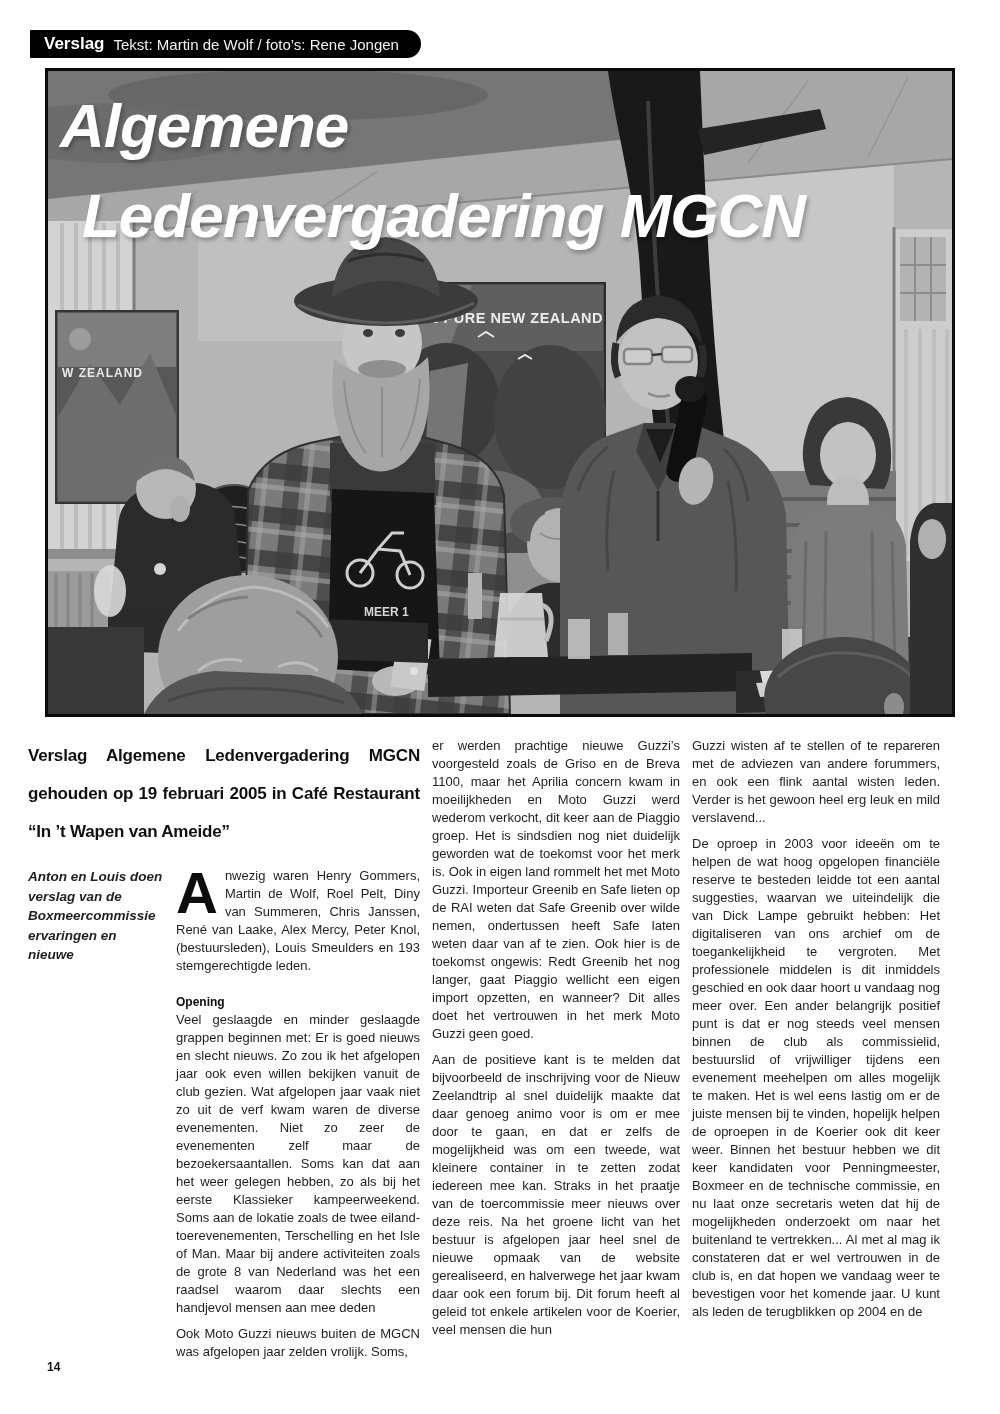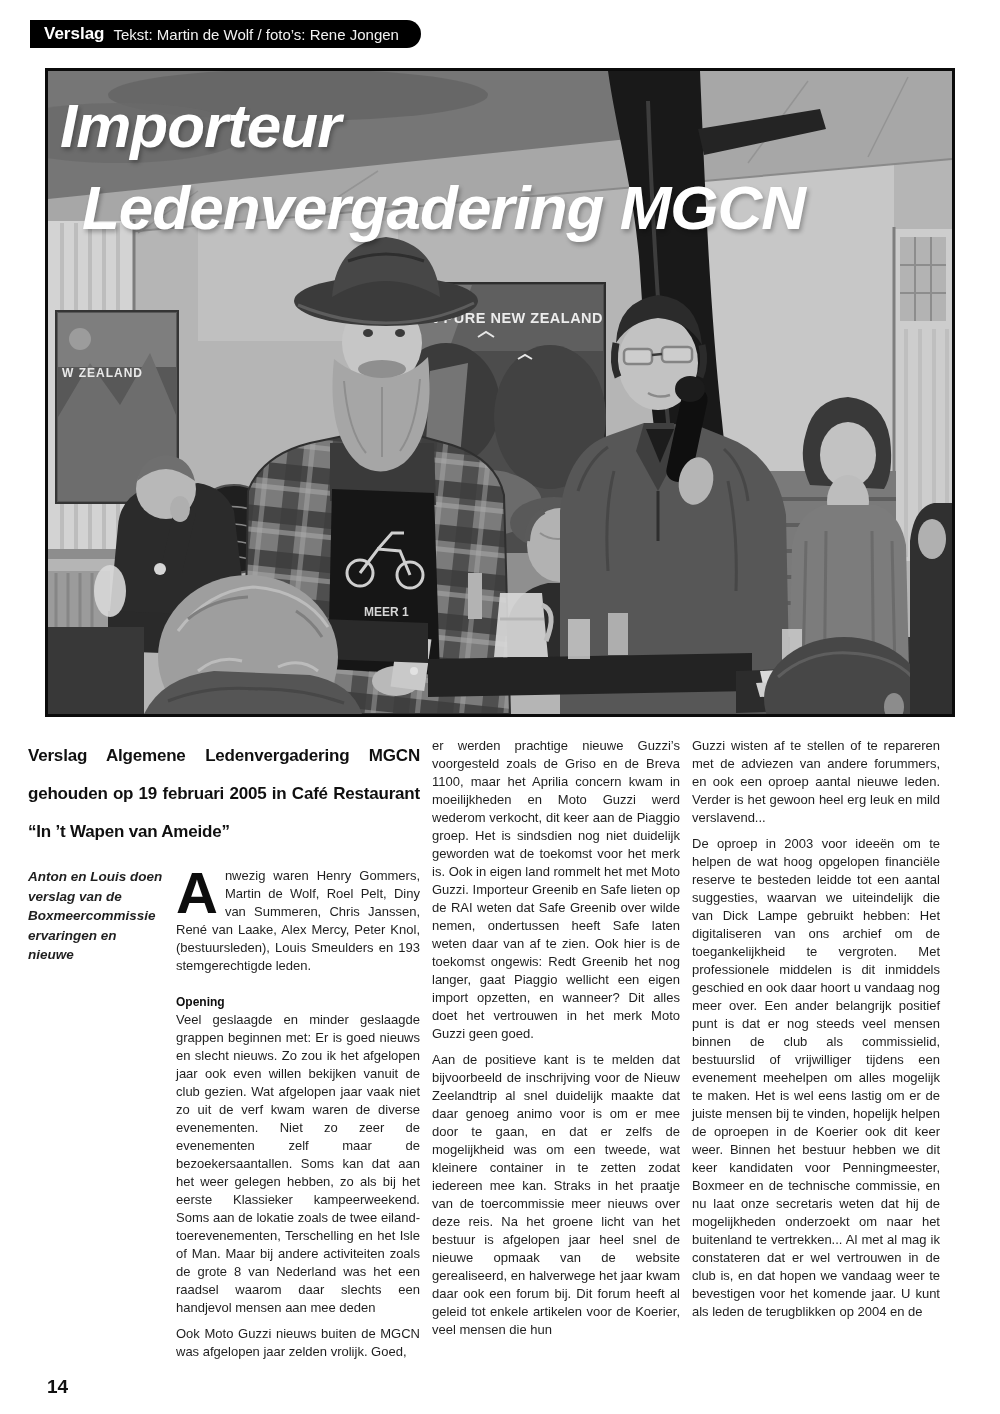--- a/index.html
+++ b/index.html
@@ -1,52 +1,52 @@
 <!DOCTYPE html>
 <html><head>
 <meta charset="utf-8">
 <style>
   html,body{margin:0;padding:0;background:#ffffff;}
   .page{position:relative;width:1000px;height:1414px;background:#ffffff;overflow:hidden;
         font-family:"Liberation Sans",sans-serif;color:#1c1c1c;}
 
   
-  .banner{position:absolute;left:30px;top:20px;height:28px;background:#000;
+  .banner{position:absolute;left:30px;top:30px;height:28px;background:#000;
           border-radius:0 14px 14px 0;display:flex;align-items:center;
           padding:0 22px 0 14px;gap:9px;white-space:nowrap;}
   .banner .b-title{color:#fff;font-weight:bold;font-size:17px;}
   .banner .b-sub{color:#f2f2f2;font-size:15px;}
 
   
   .photo-frame{position:absolute;left:45px;top:68px;width:910px;height:649px;
                border:3px solid #0b0b0b;box-sizing:border-box;background:#b2b2b2;}
   .photo-frame svg{display:block;width:100%;height:100%;}
   .photo-title{position:absolute;left:12px;top:14px;color:#fff;font-weight:bold;
                font-style:italic;font-size:62px;line-height:82px;white-space:nowrap;
                text-shadow:2px 3px 4px rgba(0,0,0,0.28);letter-spacing:-1px;}
-  .photo-title .t2{display:block;margin-left:22px;}
+  .photo-title .t2{display:block;margin-left:22px;margin-top:8px;}
   .photo-frame text{font-family:"Liberation Sans",sans-serif;font-weight:bold;}
 
   
   .article{position:absolute;left:28px;top:737px;width:912px;
            display:grid;grid-template-columns:392px 248px 248px;column-gap:12px;
            font-size:13px;line-height:18px;text-align:justify;color:#1f1f1f;}
   .intro-heading{font-size:17px;font-weight:bold;line-height:38px;margin:0 0 16px 0;
                  text-align:justify;color:#101010;letter-spacing:-0.2px;}
   .col1-body{display:flex;gap:10px;}
   .sidenote{flex:0 0 138px;font-style:italic;font-weight:bold;font-size:13.5px;
             line-height:19.5px;text-align:left;}
   .main1{flex:1;}
   .article p{margin:0;}
   .article p + p{margin-top:8px;}
   .dropcap{float:left;font-weight:bold;font-size:58px;line-height:46px;
            padding:3px 7px 0 0;color:#0d0d0d;}
   .section-heading{font-size:12px;font-weight:bold;margin:18px 0 0 0;text-align:left;color:#0d0d0d;}
 
-  .pagenum{position:absolute;left:47px;top:1360px;font-size:19px;font-weight:bold;color:#111;margin-top:16px;}
+  .pagenum{position:absolute;left:47px;top:1360px;font-size:12px;font-weight:bold;color:#111;}
 </style>
 </head>
 <body>
 
 <div class="page">
 
   <div class="banner">
     <span class="b-title">Verslag</span>
     <span class="b-sub">Tekst: Martin de Wolf / foto’s: Rene Jongen</span>
   </div>
@@ -235,46 +235,46 @@
         <path d="M120,630 q40,-16 90,-12 M200,618 q50,-2 96,14" stroke="#474747" stroke-width="3" fill="none"></path>
         <ellipse cx="796" cy="628" rx="80" ry="62" fill="#474747"></ellipse>
         <path d="M730,606 q30,-26 70,-24 q44,2 64,24" stroke="#5e5e5e" stroke-width="3" fill="none"></path>
         <ellipse cx="846" cy="636" rx="10" ry="14" fill="#8c8c8c"></ellipse>
         <path d="M862,643 L862,470 Q866,436 886,432 L904,432 L904,643 Z" fill="#303030"></path>
         <ellipse cx="884" cy="468" rx="14" ry="20" fill="#b0b0b0"></ellipse>
       </g>
     </svg>
 
     <div class="photo-title">
-      <span class="t1">Importeur</span>
+      <span class="t1">Algemene</span>
       <span class="t2">Ledenvergadering MGCN</span>
     </div>
   </figure>
 
   <div class="article">
 
     <div class="col">
       <h2 class="intro-heading">Verslag Algemene Ledenvergadering MGCN gehouden op 19 februari 2005 in Café Restaurant “In ’t Wapen van Ameide”</h2>
       <div class="col1-body">
         <aside class="sidenote">Anton en Louis doen verslag van de Boxmeercommissie ervaringen en nieuwe</aside>
         <div class="main1">
           <p><span class="dropcap">A</span><span>nwezig waren Henry Gommers, Martin de Wolf, Roel Pelt, Diny van Summeren, Chris Janssen, René van Laake, Alex Mercy, Peter Knol, (bestuursleden), Louis Smeulders en 193 stemgerechtigde leden.</span></p>
           <h3 class="section-heading">Opening</h3>
           <p style="margin-top:0">Veel geslaagde en minder geslaagde grappen beginnen met: Er is goed nieuws en slecht nieuws. Zo zou ik het afgelopen jaar ook even willen bekijken vanuit de club gezien. Wat afgelopen jaar vaak niet zo uit de verf kwam waren de diverse evenementen. Niet zo zeer de evenementen zelf maar de bezoekersaantallen. Soms kan dat aan het weer gelegen hebben, zo als bij het eerste Klassieker kampeerweekend. Soms aan de lokatie zoals de twee eiland-toerevenementen, Terschelling en het Isle of Man. Maar bij andere activiteiten zoals de grote 8 van Nederland was het een raadsel waarom daar slechts een handjevol mensen aan mee deden</p>
-          <p>Ook Moto Guzzi nieuws buiten de MGCN was afgelopen jaar zelden vrolijk. Goed,</p>
+          <p>Ook Moto Guzzi nieuws buiten de MGCN was afgelopen jaar zelden vrolijk. Soms,</p>
         </div>
       </div>
     </div>
 
     <div class="col">
       <p>er werden prachtige nieuwe Guzzi’s voorgesteld zoals de Griso en de Breva 1100, maar het Aprilia concern kwam in moeilijkheden en Moto Guzzi werd wederom verkocht, dit keer aan de Piaggio groep. Het is sindsdien nog niet duidelijk geworden wat de toekomst voor het merk is. Ook in eigen land rommelt het met Moto Guzzi. Importeur Greenib en Safe lieten op de RAI weten dat Safe Greenib over wilde nemen, ondertussen heeft Safe laten weten daar van af te zien. Ook hier is de toekomst ongewis: Redt Greenib het nog langer, gaat Piaggio wellicht een eigen import opzetten, en wanneer? Dit alles doet het vertrouwen in het merk Moto Guzzi geen goed.</p>
       <p>Aan de positieve kant is te melden dat bijvoorbeeld de inschrijving voor de Nieuw Zeelandtrip al snel duidelijk maakte dat daar genoeg animo voor is om er mee door te gaan, en dat er zelfs de mogelijkheid was om een tweede, wat kleinere container in te zetten zodat iedereen mee kan. Straks in het praatje van de toercommissie meer nieuws over deze reis. Na het groene licht van het bestuur is afgelopen jaar heel snel de nieuwe opmaak van de website gerealiseerd, en halverwege het jaar kwam daar ook een forum bij. Dit forum heeft al geleid tot enkele artikelen voor de Koerier, veel mensen die hun</p>
     </div>
 
     <div class="col">
-      <p>Guzzi wisten af te stellen of te repareren met de adviezen van andere forummers, en ook een oproep aantal nieuwe leden. Verder is het gewoon heel erg leuk en mild verslavend...</p>
+      <p>Guzzi wisten af te stellen of te repareren met de adviezen van andere forummers, en ook een flink aantal wisten leden. Verder is het gewoon heel erg leuk en mild verslavend...</p>
       <p>De oproep in 2003 voor ideeën om te helpen de wat hoog opgelopen financiële reserve te besteden leidde tot een aantal suggesties, waarvan we uiteindelijk die van Dick Lampe gebruikt hebben: Het digitaliseren van ons archief om de toegankelijkheid te vergroten. Met professionele middelen is dit inmiddels geschied en ook daar hoort u vandaag nog meer over. Een ander belangrijk positief punt is dat er nog steeds veel mensen binnen de club als commissielid, bestuurslid of vrijwilliger tijdens een evenement meehelpen om alles mogelijk te maken. Het is wel eens lastig om er de juiste mensen bij te vinden, hopelijk helpen de oproepen in de Koerier ook dit keer weer. Binnen het bestuur hebben we dit keer kandidaten voor Penningmeester, Boxmeer en de technische commissie, en nu laat onze secretaris weten dat hij de mogelijkheden onderzoekt om naar het buitenland te vertrekken... Al met al mag ik constateren dat er wel vertrouwen in de club is, en dat hopen we vandaag weer te bevestigen voor het komende jaar. U kunt als leden de terugblikken op 2004 en de</p>
     </div>
 
   </div>
 
   <div class="pagenum">14</div>
 </div>
 
 </body></html>

